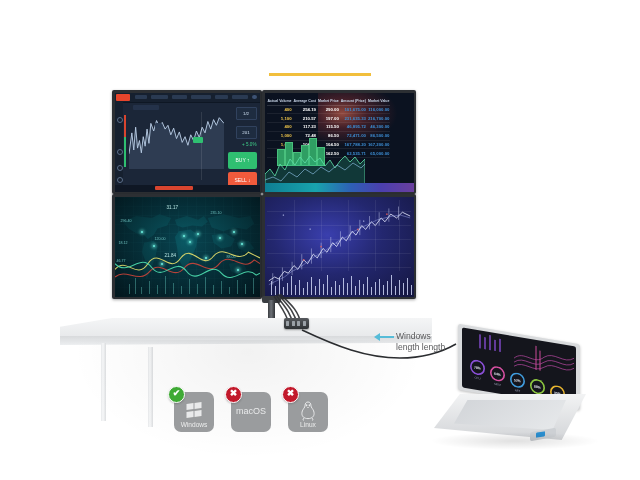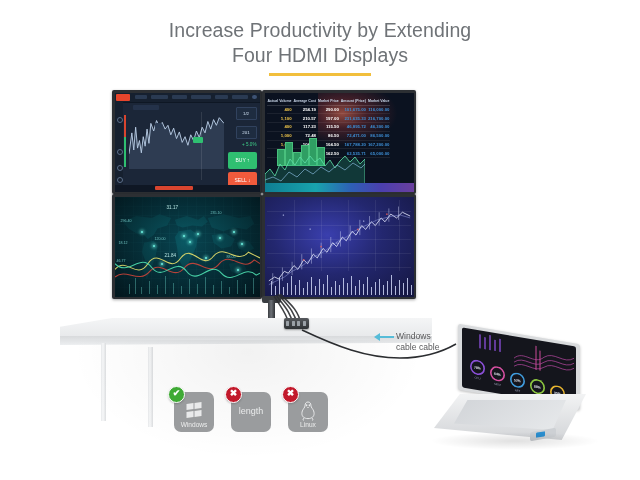--- a/index.html
+++ b/index.html
@@ -159,24 +159,20 @@
            width:15px;height:14px;display:grid;grid-template-columns:1fr 1fr;
            grid-template-rows:1fr 1fr;gap:1.6px;}
   .winflag s{background:#e9eaeb;display:block;}
   .macos{position:absolute;left:0;right:0;top:14px;text-align:center;font-size:9px;color:#e9eaeb;}
 </style>
 </head>
 <body>
 
 <div id="stage">
 
-  <div class="title">
-    <span>Increase Productivity by Extending</span>
-    <span class="l2">Four HDMI Displays</span>
-  </div>
   <div class="underline"></div>
 
   <div id="monwrap">
 
     <div class="mon" id="m-tl">
       <div class="screen s1">
         <div class="topbar"></div>
         <div class="logo"></div>
         <div class="np" style="left:20px;width:12px"></div>
         <div class="np" style="left:36px;width:17px"></div>
@@ -484,21 +480,21 @@
   </div>
 
   <svg style="position:absolute;left:296px;top:324px;width:180px;height:52px" viewBox="0 0 180 52">
     <path d="M6,6 C40,22 70,34 104,34 C128,34 146,28 160,20" fill="none" stroke="#2b2d30" stroke-width="1.5"></path>
   </svg>
 
   <div class="arrowhead"></div>
   <div class="arrow"></div>
   <div class="annot">
     <div>Windows</div>
-    <div>cable cable</div>
+    <div>length length</div>
   </div>
 
   <div id="laptop">
     <div class="lidframe"></div>
     <div class="lidscreen">
       <svg viewBox="0 0 114 60" preserveAspectRatio="none" style="position:absolute;inset:0;width:100%;height:100%">
         <g fill="none" stroke="#c94fb0" stroke-width=".7" opacity=".9">
           <path d="M52,22 C62,12 72,26 82,16 C92,8 102,20 112,12"></path>
           <path d="M52,26 C62,17 72,30 82,21 C92,13 102,25 112,17"></path>
           <path d="M52,30 C62,22 72,34 82,26 C92,18 102,30 112,22"></path>
@@ -558,21 +554,21 @@
         <s></s>
         <s></s>
         <s></s>
         <s></s>
       </div>
     <div class="oslabel">Windows</div>
   </div>
 
   <div class="ostile" style="left:231px;top:392px">
     <div class="badge no">✖</div>
-    <div class="macos">length</div>
+    <div class="macos">macOS</div>
   </div>
 
   <div class="ostile" style="left:288px;top:392px">
     <div class="badge no">✖</div>
     <svg style="position:absolute;left:50%;top:8px;transform:translateX(-50%)" width="17" height="21" viewBox="0 0 17 21">
       <g fill="none" stroke="#e9eaeb" stroke-width="1">
         <path d="M8.5,2 C6.6,2 5.6,3.4 5.6,5.2 C5.6,6.6 5.1,7.4 4.2,8.6
                  C3.1,10.1 2.4,11.6 2.4,13.6 C2.4,16.4 4.6,18.6 8.5,18.6
                  C12.4,18.6 14.6,16.4 14.6,13.6 C14.6,11.6 13.9,10.1 12.8,8.6
                  C11.9,7.4 11.4,6.6 11.4,5.2 C11.4,3.4 10.4,2 8.5,2 Z"></path>

